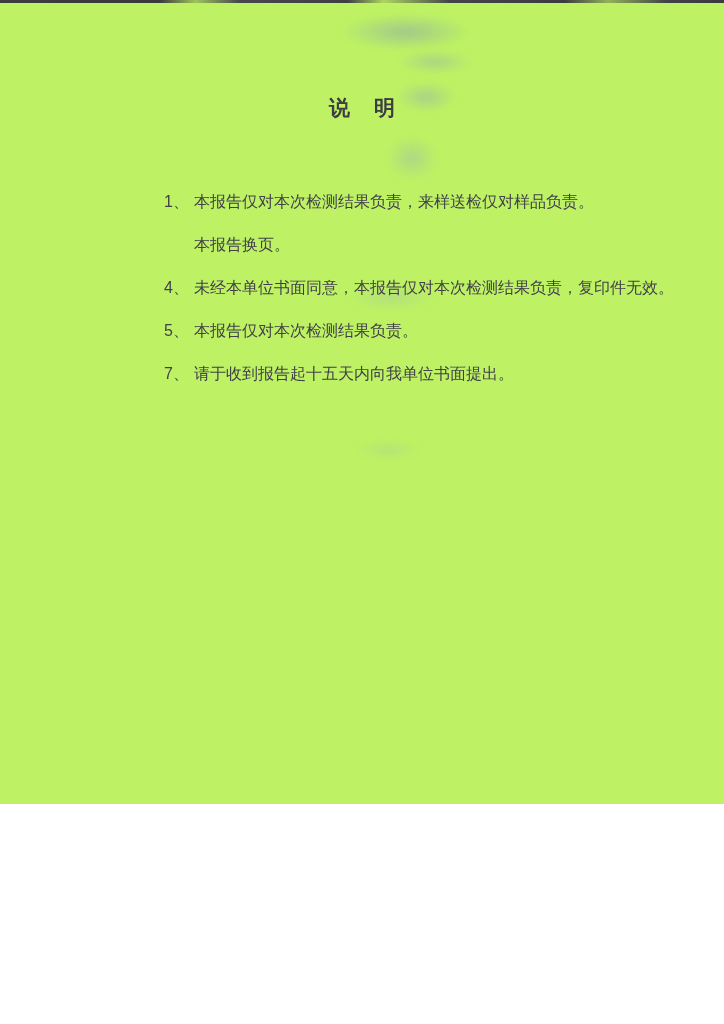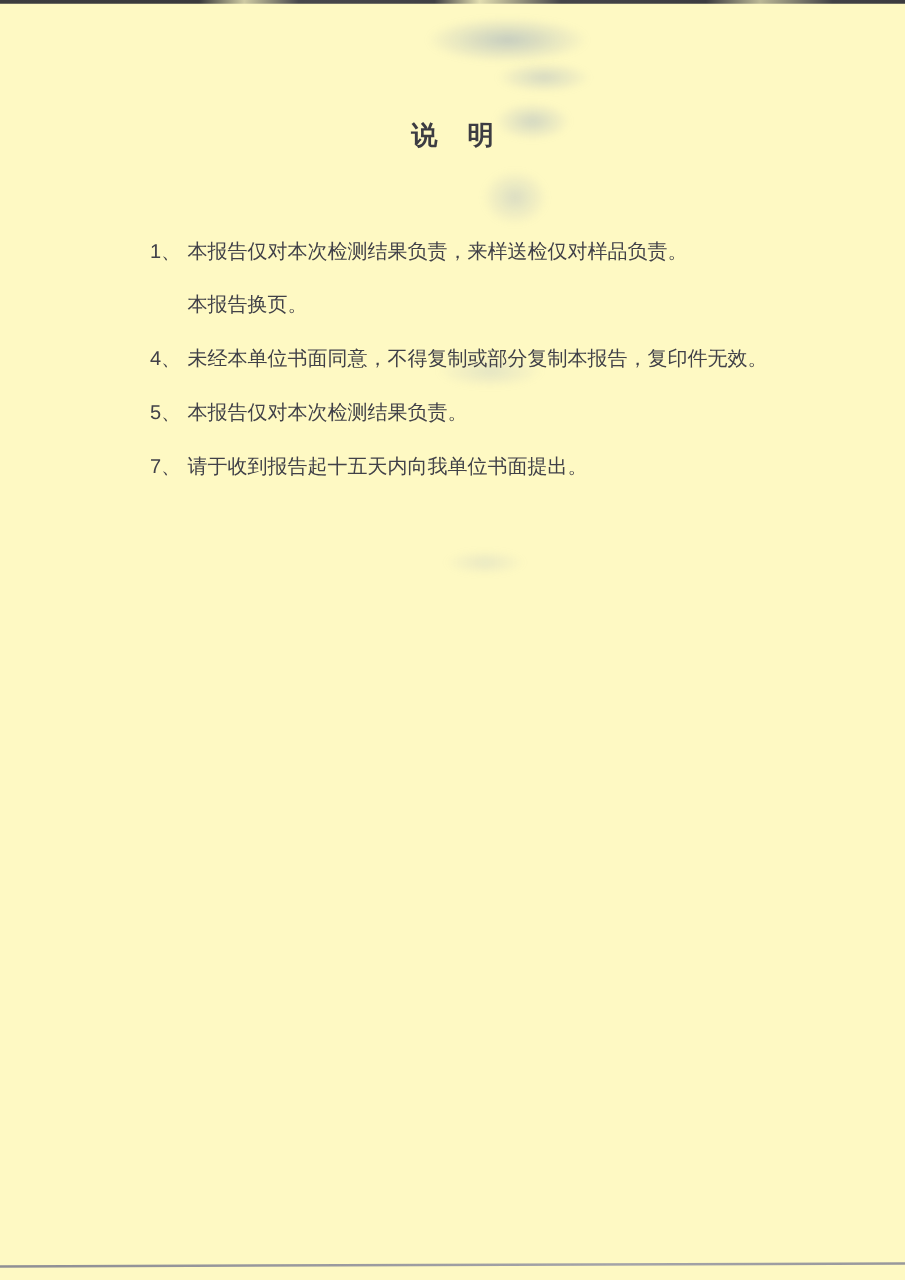--- a/index.html
+++ b/index.html
@@ -1,19 +1,19 @@
 <!DOCTYPE html>
 <html><head>
 <meta charset="utf-8">
 <style>
   html,body { margin:0; padding:0; background:#ffffff; }
   .page {
     position:relative;
-    width:724px; height:1024px;
-    background:#fef9c3;
+    width:724px; height:804px;
+    background:#bef264;
     overflow:hidden;
     font-family:"Liberation Sans","DejaVu Sans",sans-serif;
     color:#3f3f46;
   }
   
   .scan-edge-top {
     position:absolute; top:0; left:0; width:724px; height:3px;
     background:linear-gradient(90deg,
       #3d3d3f 0%, #3a3a3c 22%, rgba(60,60,64,0.25) 27%,
       #48484c 33%, #404044 48%, rgba(60,60,64,0.15) 53%,
@@ -49,21 +49,21 @@
     text-align:center;
     font-size:21px; font-weight:bold;
     letter-spacing:9px; text-indent:9px;
     color:#3c3c42;
   }
   .notes {
     position:absolute; left:120px; top:180px; width:522px;
     font-size:16px; line-height:43px;
     color:#414148;
   }
-  .item .row { white-space:nowrap; }
+  .item .row { white-space:nowrap;margin-left:44px; }
   .item .num { display:inline-block; width:30px; }
   .item .row.cont { padding-left:30px; }
 </style>
 </head>
 <body>
 
 <div class="page">
 
   <div class="scan-edge-top"></div>
 
@@ -86,21 +86,21 @@
 
     <div class="item">
       <div class="row cont">
         <span class="txt">本报告换页。</span>
       </div>
     </div>
 
 
     <div class="item">
       <div class="row first">
-        <span class="num">4、</span><span class="txt">未经本单位书面同意，不得复制或部分复制本报告，复印件无效。</span>
+        <span class="num">4、</span><span class="txt">未经本单位书面同意，本报告仅对本次检测结果负责，复印件无效。</span>
       </div>
     </div>
 
     <div class="item">
       <div class="row first">
         <span class="num">5、</span><span class="txt">本报告仅对本次检测结果负责。</span>
       </div>
     </div>
 
 

